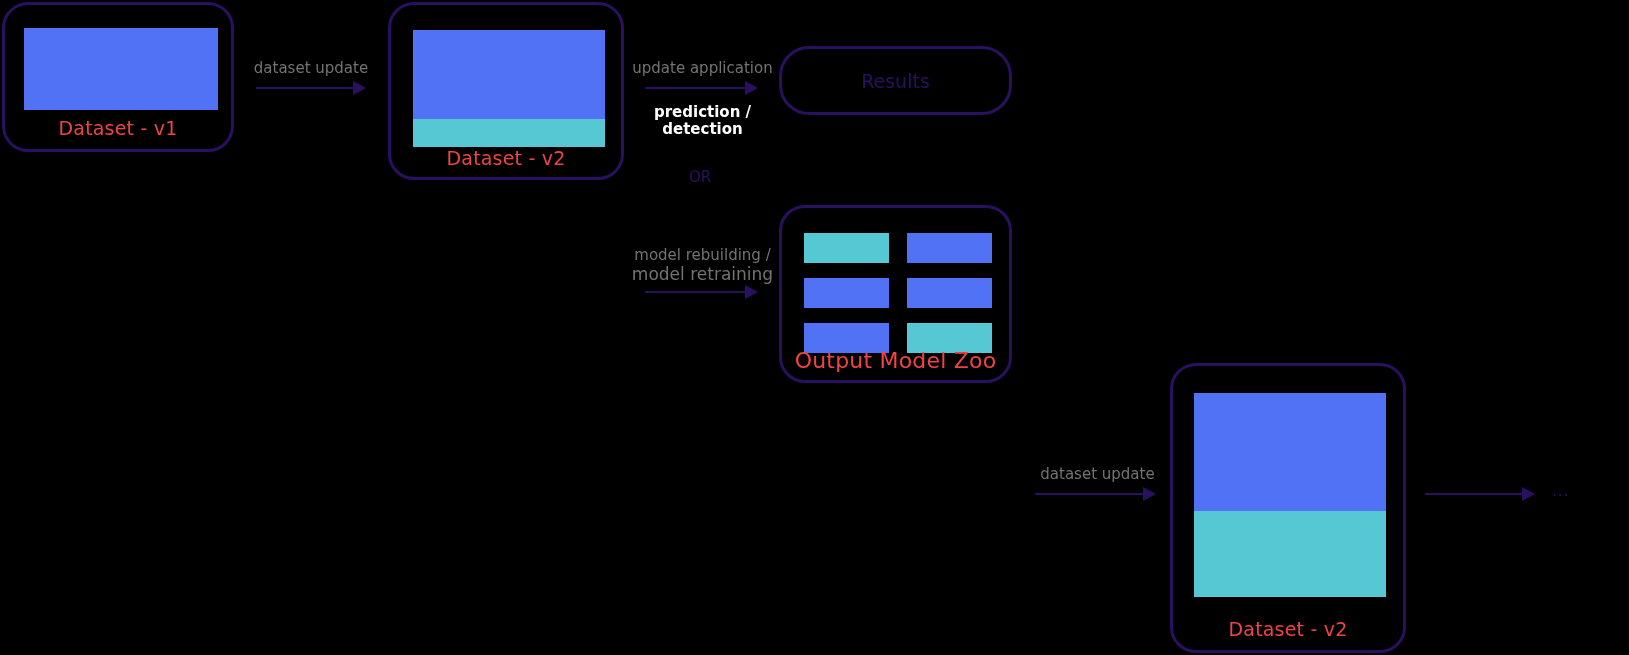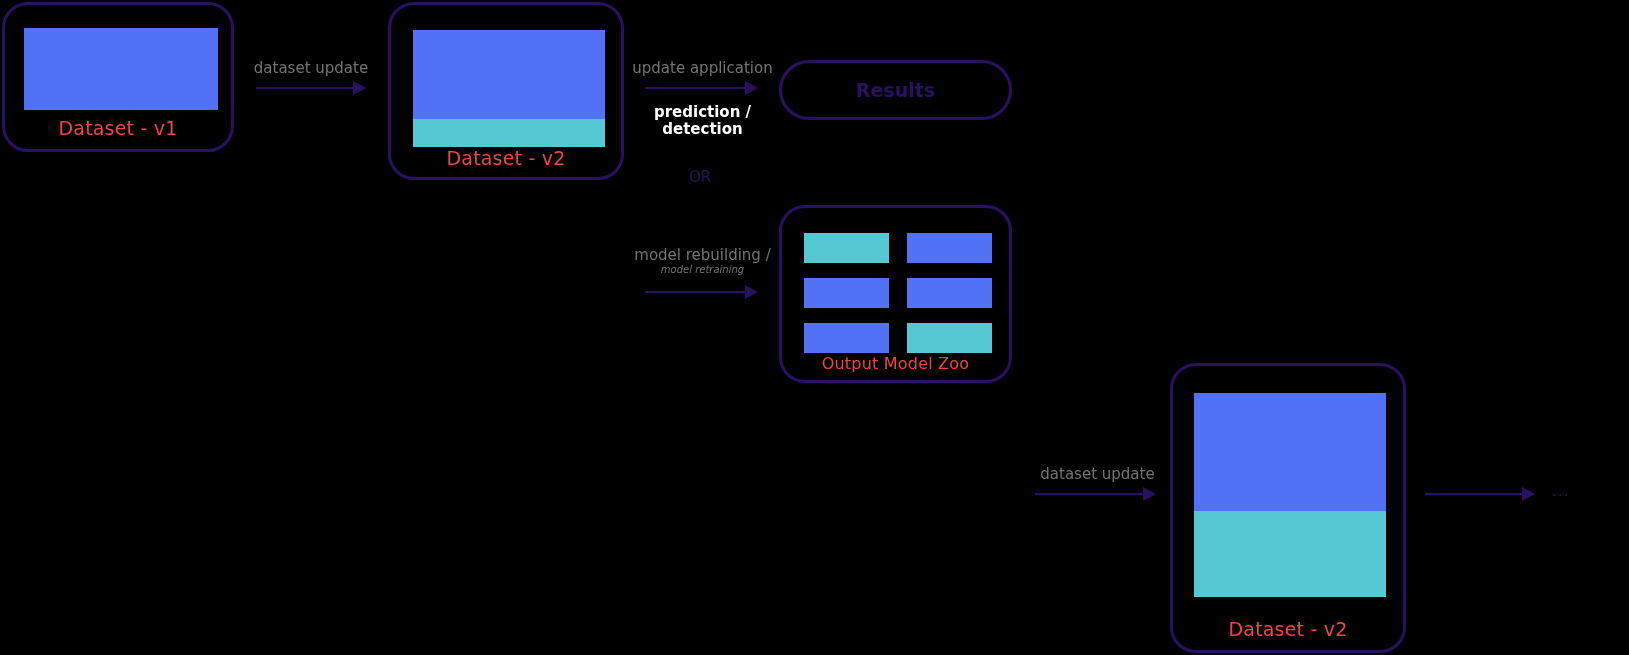--- a/index.html
+++ b/index.html
@@ -94,43 +94,43 @@
   </div>
 
   <div class="edge" style="left:645px;top:87px;width:115px;">
     <div class="edge-line" style="width:103px;"></div>
     <div class="edge-head" style="left:100px;"></div>
     <div class="edge-label" style="top:-28px;font-size:15px;">update application</div>
     <div class="edge-label below" style="top:16px;font-size:15px;">prediction /</div>
     <div class="edge-label below" style="top:33px;font-size:15px;">detection</div>
   </div>
 
-  <div class="node pill" style="left:779px;top:60px;width:233px;height:60px;font-weight:bold;">
+  <div class="node pill" style="left:779px;top:46px;width:233px;height:69px;">
     <div class="center-label" style="font-size:19px;">Results</div>
   </div>
 
   <div class="or-label" style="left:645px;top:168px;width:110px;font-size:15px;">OR</div>
 
   <div class="edge" style="left:645px;top:291px;width:115px;">
     <div class="edge-line" style="width:103px;"></div>
     <div class="edge-head" style="left:100px;"></div>
     <div class="edge-label" style="top:-45px;font-size:15px;">model rebuilding /</div>
-    <div class="edge-label" style="top:-27px;font-size:10px;font-style:italic;">model retraining</div>
+    <div class="edge-label" style="top:-27px;font-size:17px;">model retraining</div>
   </div>
 
   <div class="node" style="left:779px;top:205px;width:233px;height:178px;">
     <div class="zoo-grid" style="left:22px;top:25px;width:188px;">
       <div class="zoo-cell" style="background:#55c8d4;"></div>
       <div class="zoo-cell" style="background:#5272f5;"></div>
       <div class="zoo-cell" style="background:#5272f5;"></div>
       <div class="zoo-cell" style="background:#5272f5;"></div>
       <div class="zoo-cell" style="background:#5272f5;"></div>
       <div class="zoo-cell" style="background:#55c8d4;"></div>
     </div>
-    <div class="node-label" style="bottom:7px;font-size:16px;">Output Model Zoo</div>
+    <div class="node-label" style="bottom:7px;font-size:22px;">Output Model Zoo</div>
   </div>
 
   <div class="edge" style="left:1035px;top:493px;width:125px;">
     <div class="edge-line" style="width:111px;"></div>
     <div class="edge-head" style="left:108px;"></div>
     <div class="edge-label" style="top:-28px;font-size:15px;">dataset update</div>
   </div>
 
   <div class="node" style="left:1170px;top:363px;width:236px;height:290px;">
     <div class="ds-body" style="left:21px;top:27px;width:192px;height:204px;">

